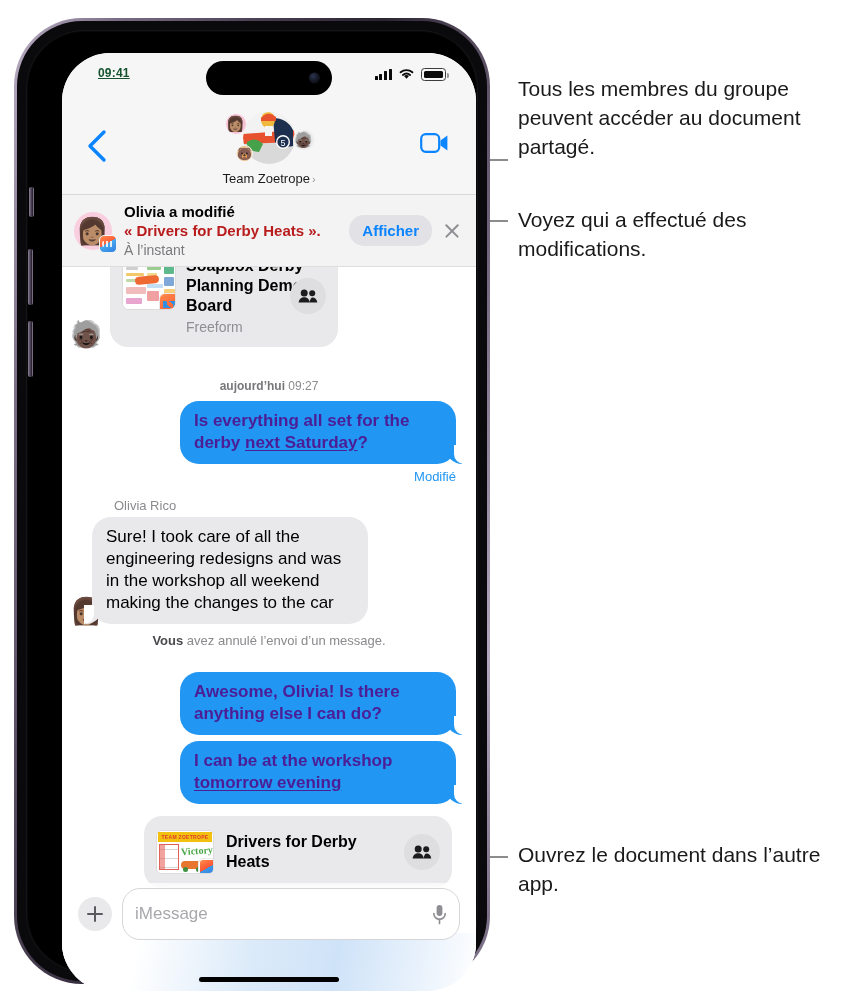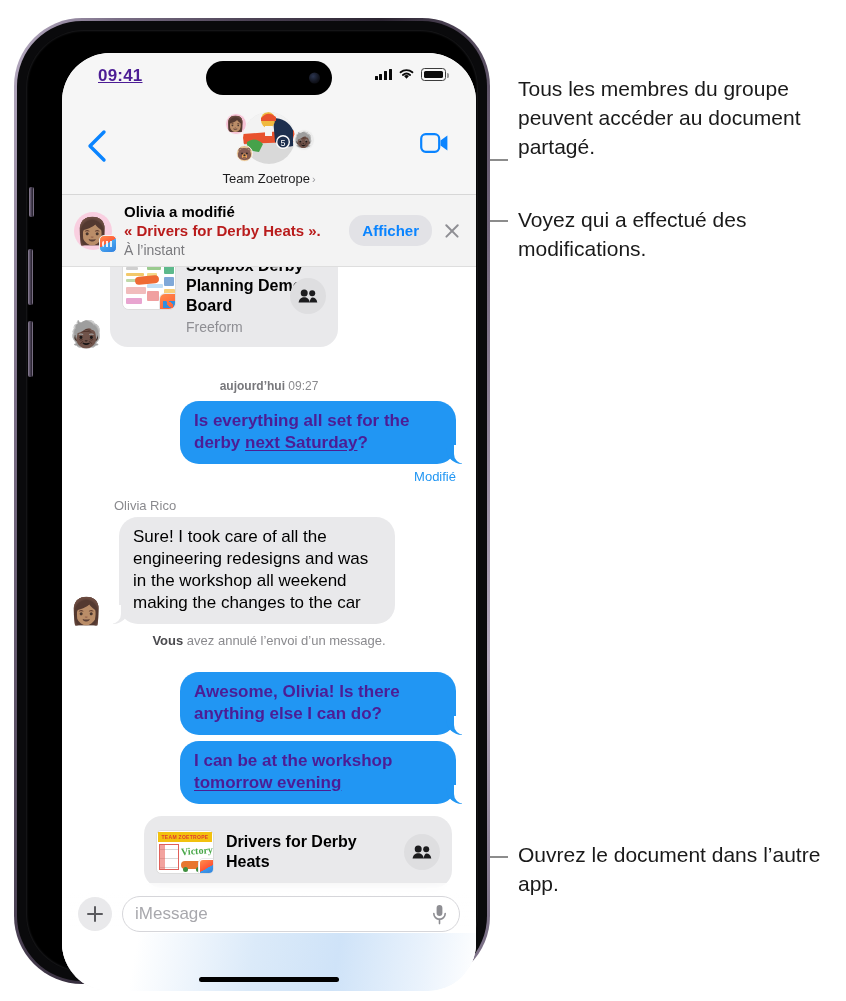--- a/index.html
+++ b/index.html
@@ -45,21 +45,21 @@
   .btn-power  { right: 11px; top: 268px; width: 5px; height: 92px;
                 background: linear-gradient(270deg,#8e8399,#4b4256 45%,#2d2735 70%,#9c90a8); }
 
   
   .statusbar {
     position: absolute; left: 0; top: 0; width: 414px; height: 50px;
     background: #f6f6f6;
   }
   .sb-time {
     position: absolute; left: 36px; top: 13px;
-    font-size: 17px; font-weight: bold; color: #4c1d95;
+    font-size: 12px; font-weight: bold; color: #14532d;
     letter-spacing: .2px;
     text-decoration: underline;
   }
   .dynamic-island {
     position: absolute; left: 50%; transform: translateX(-50%); top: 8px;
     width: 126px; height: 34px; border-radius: 19px; background: #000;
   }
   .di-cam {
     position: absolute; right: 12px; top: 50%; transform: translateY(-50%);
     width: 11px; height: 11px; border-radius: 50%;
@@ -176,21 +176,21 @@
     position: absolute; right: 12px; top: 50%; transform: translateY(-50%);
     width: 36px; height: 36px; border-radius: 50%; background: #dedee0;
     display: flex; align-items: center; justify-content: center;
   }
 
   .timestamp { text-align: center; font-size: 12px; color: #8a8a8e; margin: 8px 0 8px 0; }
   .timestamp b { color: #77777b; font-weight: bold; }
 
   .bubble { position: relative; max-width: 276px; padding: 9px 14px 10px 14px; font-size: 17px; line-height: 22px; border-radius: 19px; word-wrap: break-word; }
   .out { background: #2196f3; color: #4c1d95; margin-left: auto; margin-right: 20px; font-weight: bold; }
-  .in  { background: #e9e9eb; color: #000; margin-left: 57px; }
+  .in  { background: #e9e9eb; color: #000; margin-left: 30px; }
   .tail-out::after {
     content:""; position:absolute; right:-6px; bottom:0; width:16px; height:19px;
     background:#2196f3;
     border-bottom-left-radius:16px;
   }
   .tail-out::before {
     content:""; position:absolute; right:-8px; bottom:0; width:10px; height:19px;
     background:#fff; border-bottom-left-radius:12px; z-index:1;
   }
   .tail-in::after {
@@ -221,21 +221,21 @@
   }
   .input-wrap { position: absolute; left: 0; top: 6px; width: 414px; height: 50px; display: flex; align-items: center; }
   .plus-btn {
     flex: none; margin-left: 16px; width: 34px; height: 34px; border-radius: 50%;
     background: #e9e9eb; position: relative; cursor: pointer;
   }
   .plus-btn::before, .plus-btn::after { content:""; position:absolute; background:#5a5a5e; border-radius:1px; }
   .plus-btn::before { left: 9px; top: 16px; width: 16px; height: 2px; }
   .plus-btn::after  { left: 16px; top: 9px; width: 2px; height: 16px; }
   .field {
-    flex: 1; margin: 0 16px 0 10px; height: 36px; border-radius: 18px;
+    flex: 1; margin: 0 16px 0 10px; height: 52px; border-radius: 18px;
     border: 1px solid #d6d6da; background: #fff;
     display: flex; align-items: center; padding: 0 12px; cursor: text;
   }
   .field-ph { flex: 1; font-size: 17px; color: #a8a8ad; }
   .home-ind {
     position: absolute; left: 50%; transform: translateX(-50%); bottom: 9px;
     width: 140px; height: 5px; border-radius: 3px; background: #000;
   }
   .kb-glow {
     position: absolute; left: 0; bottom: 0; width: 414px; height: 58px;

